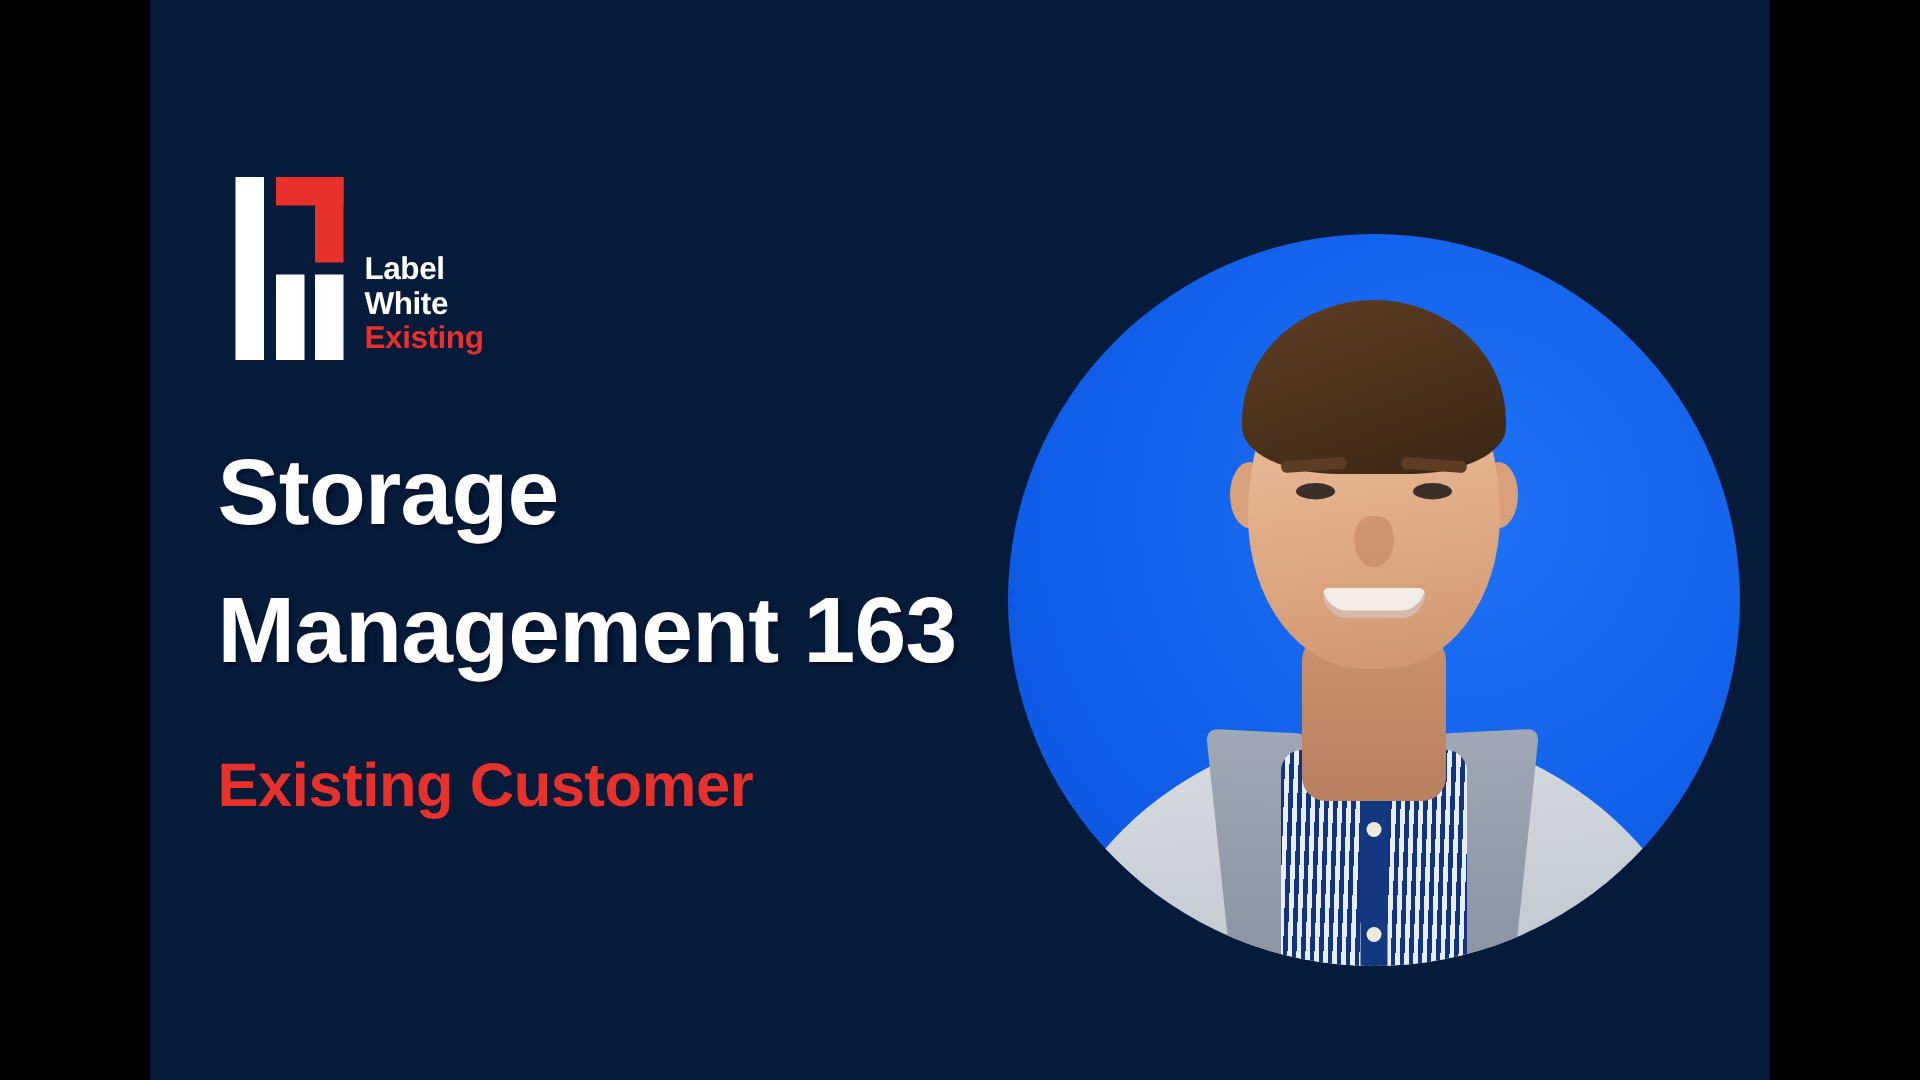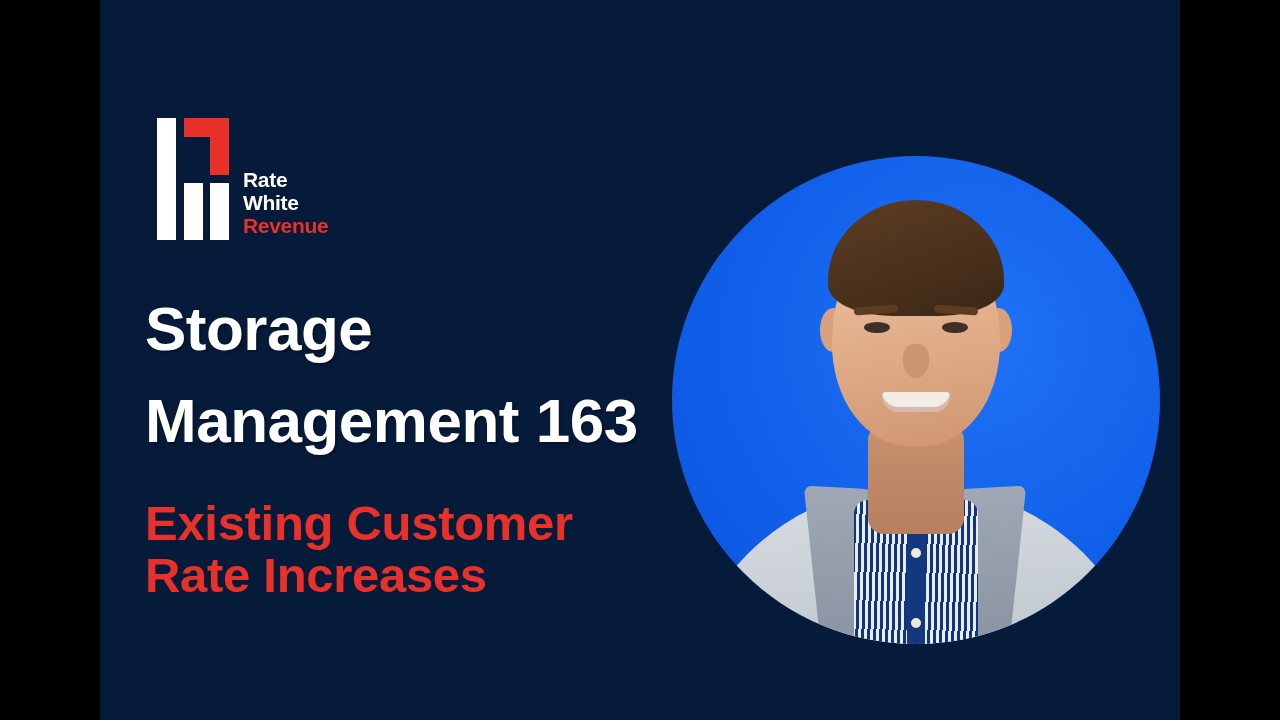--- a/index.html
+++ b/index.html
@@ -253,21 +253,21 @@
     position: absolute;
     left: 45px;
     top: 497px;
     width: 620px;
   }
   .subtitle-line {
     display: block;
     color: #e8312a;
     font-family: "Liberation Sans", sans-serif;
     font-weight: 700;
-    font-size: 49px;
+    font-size: 41px;
     line-height: 52px;
     letter-spacing: -0.3px;
     white-space: nowrap;
   }
 </style>
 </head>
 <body>
 
 <div id="video-frame">
 
@@ -298,34 +298,33 @@
 
     <div id="brand-logo">
       <div id="logo-mark">
         <div id="logo-bar-tall"></div>
         <div id="logo-flag-horiz"></div>
         <div id="logo-flag-vert"></div>
         <div id="logo-bar-mid"></div>
         <div id="logo-bar-short"></div>
       </div>
       <div id="logo-wordmark">
-        <span class="logo-word logo-word-white">Rate</span>
+        <span class="logo-word logo-word-white">Label</span>
         <span class="logo-word logo-word-white">White</span>
-        <span class="logo-word logo-word-red">Revenue</span>
+        <span class="logo-word logo-word-red">Existing</span>
       </div>
     </div>
 
     <div id="slide-title">
       <span class="title-line">Storage</span>
       <span class="title-line">Management 163</span>
     </div>
 
     <div id="slide-subtitle">
       <span class="subtitle-line">Existing Customer</span>
-      <span class="subtitle-line">Rate Increases</span>
     </div>
 
   </div>
 
   <div class="pillarbox" id="pillarbox-left"></div>
   <div class="pillarbox" id="pillarbox-right"></div>
 
 </div>
 
 </body></html>

